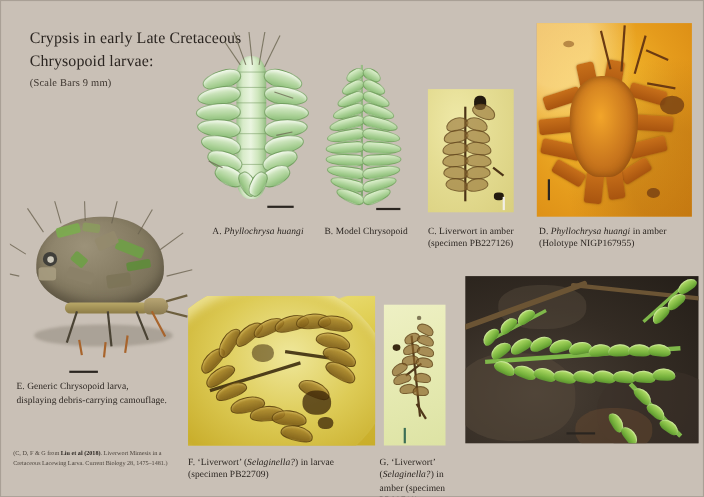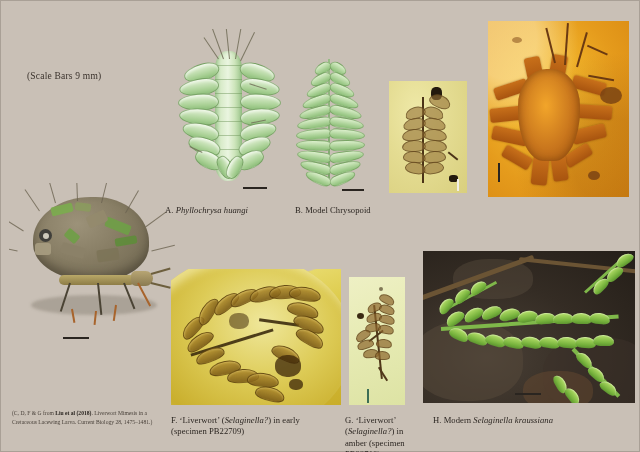--- a/index.html
+++ b/index.html
@@ -205,20 +205,21 @@
     border-radius:50% 50% 35% 35%/64% 64% 36% 36%;
     background:linear-gradient(180deg,#b6e06a,#76b23c 70%,#5d9430);
     box-shadow:inset 0 1px 1px rgba(255,255,255,.35);
   }
 </style>
 </head>
 <body>
 
 <div id="figure">
 
+  <div class="abs" id="title">Crypsis in early Late Cretaceous Chrysopoid larvae:</div>
   <div class="abs" id="scalenote">(Scale Bars 9 mm)</div>
 
   <div class="panel" id="panelA">
     <div class="larvaBody">
       <div class="seg" style="top:14px"></div>
         <div class="seg" style="top:28px"></div>
       <div class="seg" style="top:42px"></div>
         <div class="seg" style="top:56px"></div>
       <div class="seg" style="top:70px"></div>
         <div class="seg" style="top:84px"></div>
@@ -448,40 +449,47 @@
     <div class="hLeaf" style="left:182px;top:18px;width:19px;height:10px;transform:rotate(-40deg)"></div>
     <div class="hLeaf" style="left:192px;top:4px;width:19px;height:10px;transform:rotate(-34deg)"></div>
     <div class="hLeaf" style="left:152px;top:104px;width:19px;height:10px;transform:rotate(44deg)"></div>
     <div class="hLeaf" style="left:164px;top:118px;width:19px;height:10px;transform:rotate(40deg)"></div>
     <div class="hLeaf" style="left:176px;top:132px;width:19px;height:10px;transform:rotate(36deg)"></div>
     <div class="hLeaf" style="left:128px;top:128px;width:19px;height:10px;transform:rotate(60deg)"></div>
     <div class="hLeaf" style="left:140px;top:140px;width:19px;height:10px;transform:rotate(52deg)"></div>
     <div class="sbar abs" style="left:92px;top:142px;width:26px"></div>
   </div>
 
-  <div class="cap abs" style="left:164px;top:204px;width:108px">
+  <div class="cap abs" style="left:192px;top:204px;width:108px">
     <span>A. </span><i>Phyllochrysa huangi</i>
   </div>
 
   <div class="cap abs" style="left:294px;top:204px;width:96px">
     <span>B. Model Chrysopoid</span>
   </div>
 
-
-
+  <div class="cap abs" style="left:388px;top:204px;width:96px">
+    <span>C. Liverwort in amber</span><br>
+    <span>(specimen PB227126)</span>
+  </div>
+
+  <div class="cap abs" style="left:489px;top:204px;width:144px">
+    <span>D. </span><i>Phyllochrysa huangi</i><span> in amber (Holotype NIGP167955)</span>
+  </div>
+
+  <div class="cap abs" style="left:14px;top:344px;width:140px;line-height:1.45">
+    <span>E. Generic Chrysopoid larva, displaying debris-carrying camouflage.</span>
+  </div>
 
   <div class="cap abs" style="left:170px;top:414px;width:166px">
-    <span>F. ‘Liverwort’ (</span><i>Selaginella?</i><span>) in early (specimen PB22709)</span>
+    <span>F. ‘Liverwort’ (</span><i>Selaginella?</i><span>) in larvae (specimen PB22709)</span>
   </div>
 
   <div class="cap abs" style="left:344px;top:414px;width:82px">
     <span>G. ‘Liverwort’ (</span><i>Selaginella?</i><span>) in amber (specimen PB22710)</span>
   </div>
 
-  <div class="cap abs" style="left:432px;top:414px;width:200px">
-    <span>H. Modern </span><i>Selaginella kraussiana</i>
-  </div>
 
   <div class="abs" id="citation">
     <span>(C, D, F &amp; G from </span><b>Liu et al (2018)</b><span>. Liverwort Mimesis in a Cretaceous Lacewing Larva. Current Biology 28, 1475–1481.)</span>
   </div>
 
 </div>
 
 </body></html>

